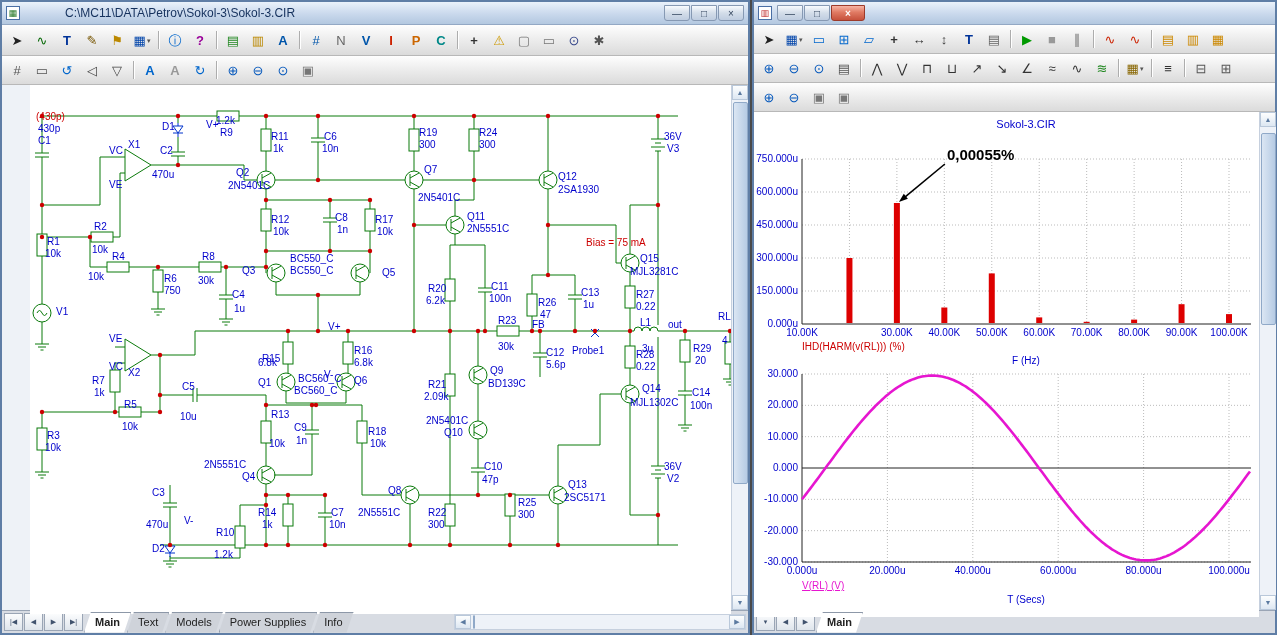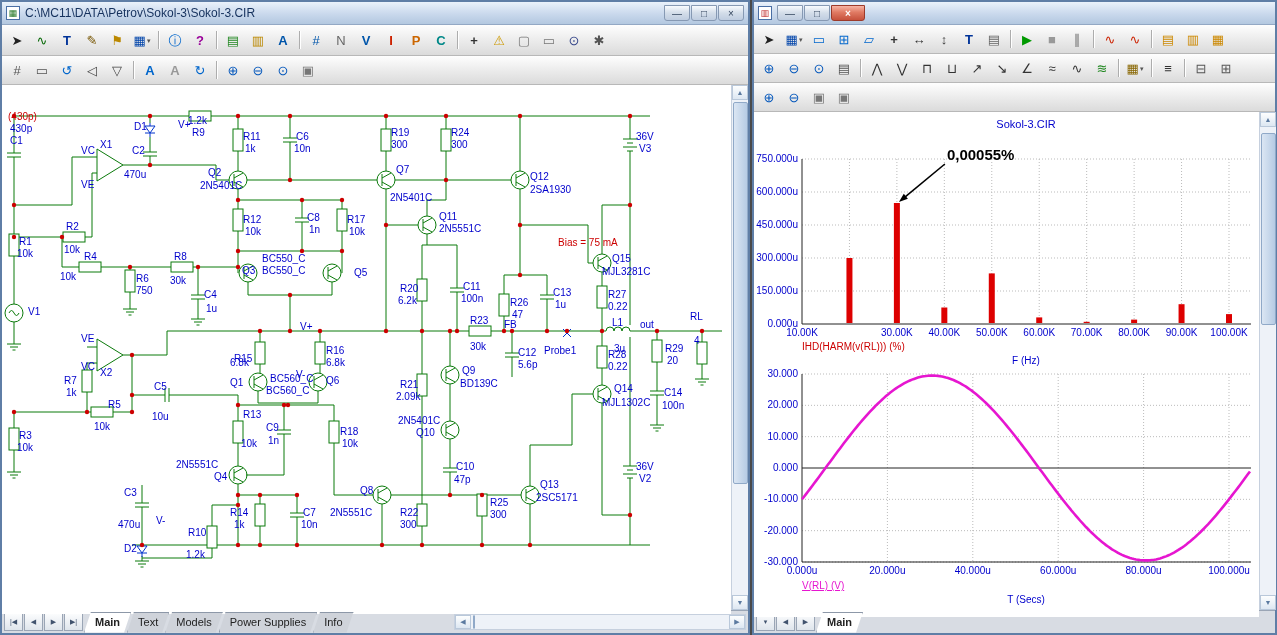--- a/index.html
+++ b/index.html
@@ -5,37 +5,37 @@
   html,body{margin:0;padding:0;}
   body{width:1277px;height:635px;position:relative;overflow:hidden;background:#4a4a4a;
        font-family:"Liberation Sans",sans-serif;font-size:11px;-webkit-font-smoothing:antialiased;}
   .window{position:absolute;top:0;height:635px;border:2px solid #5f7ea6;background:#eef2f7;
           box-sizing:border-box;display:flex;flex-direction:column;}
   #win-left{left:0;width:750px;}
   #win-right{left:752px;width:525px;}
   .titlebar{height:22px;flex:0 0 22px;display:flex;align-items:center;gap:5px;padding:0 4px;
             background:linear-gradient(#eaf2fb,#c9d8ec 55%,#b3c8e0);border-bottom:1px solid #93a8c4;
             font-size:12px;color:#15315d;}
-  .title-text{flex:1;white-space:nowrap;overflow:hidden;}
+  .title-text{flex:1;white-space:nowrap;overflow:hidden;margin-left:40px;}
   .doc-icon{width:14px;height:14px;border:1px solid #4a6fa5;background:#fff;box-sizing:border-box;
             display:inline-flex;align-items:center;justify-content:center;font-size:9px;line-height:1;}
   .winbtns{display:flex;gap:1px;}
   .winbtn{width:26px;height:16px;border:1px solid #8699b3;border-radius:0 0 3px 3px;box-sizing:border-box;
           background:linear-gradient(#f8fbfe,#d3dde9 50%,#bfcde0);display:flex;align-items:center;justify-content:center;
           font-size:10px;color:#33455e;cursor:default;}
   .winbtn.close-active{width:34px;background:linear-gradient(#f7b4a4,#e07a63 45%,#c6513c);border-color:#9c3a2a;color:#fff;font-weight:bold;}
   .toolbar{flex:0 0 28px;height:28px;display:flex;align-items:center;gap:1px;padding:0 3px;
            background:linear-gradient(#fefefe,#ececec 50%,#dbdbdb);border-bottom:1px solid #b8b8b8;}
   .toolbar.tall{flex:0 0 30px;height:30px;}
   .tbtn{width:22px;height:22px;display:inline-flex;align-items:center;justify-content:center;
         font-size:13px;line-height:1;border:1px solid transparent;border-radius:2px;cursor:default;}
   .tbtn .dd{font-size:7px;color:#555;margin-left:1px;}
   .sep{width:1px;height:18px;background:#adadad;margin:0 3px;box-shadow:1px 0 0 #fff;}
   
-  .workrow{flex:1;display:flex;min-height:0;}
+  .workrow{flex:1;display:flex;min-height:0;padding-left:28px;}
   #schematic{position:relative;background:#fff;width:729px;height:529px;overflow:hidden;}
   .slabel{position:absolute;color:#0000cc;font-size:10px;line-height:11px;white-space:nowrap;}
   .slabel.r{color:#cc0000;}
   
   .vscroll{width:16px;background:#eef2f8;border-left:1px solid #c6d0de;display:flex;flex-direction:column;align-items:center;}
   .sbtn{width:16px;height:15px;display:flex;align-items:center;justify-content:center;font-size:7px;color:#5b7aa0;
         background:linear-gradient(#fdfefe,#dde7f2);border:1px solid #b9c8da;box-sizing:border-box;}
   .strack{flex:1;width:16px;position:relative;}
   .sthumb{position:absolute;left:1px;width:13px;border:1px solid #90a9c8;border-radius:2px;
           background:linear-gradient(90deg,#dbe6f3,#b6cbe4);}
@@ -405,21 +405,21 @@
           <span class="slabel" style="left: 64px; top: 136px;">R2</span>
           <span class="slabel" style="left: 62px; top: 159px;">10k</span>
           <span class="slabel" style="left: 82px; top: 166px;">R4</span>
           <span class="slabel" style="left: 58px; top: 186px;">10k</span>
           <span class="slabel" style="left: 134px; top: 188px;">R6</span>
           <span class="slabel" style="left: 134px; top: 200px;">750</span>
           <span class="slabel" style="left: 172px; top: 166px;">R8</span>
           <span class="slabel" style="left: 168px; top: 190px;">30k</span>
           <span class="slabel" style="left: 202px; top: 204px;">C4</span>
           <span class="slabel" style="left: 204px; top: 218px;">1u</span>
-          <span class="slabel" style="left: 240px; top: 180px;">Q3</span>
+          <span class="slabel" style="left: 212px; top: 180px;">Q3</span>
           <span class="slabel" style="left: 260px; top: 168px;">BC550_C</span>
           <span class="slabel" style="left: 260px; top: 180px;">BC550_C</span>
           <span class="slabel" style="left: 336px; top: 182px; margin-left: 16px;">Q5</span>
           <span class="slabel" style="left: 398px; top: 198px;">R20</span>
           <span class="slabel" style="left: 396px; top: 210px;">6.2k</span>
           <span class="slabel" style="left: 461px; top: 196px;">C11</span>
           <span class="slabel" style="left: 459px; top: 208px;">100n</span>
           <span class="slabel" style="left: 508px; top: 212px;">R26</span>
           <span class="slabel" style="left: 510px; top: 224px;">47</span>
           <span class="slabel" style="left: 551px; top: 202px;">C13</span>
@@ -458,21 +458,21 @@
           <span class="slabel" style="left: 228px; top: 292px;">Q1</span>
           <span class="slabel" style="left: 268px; top: 288px;">BC560_C</span>
           <span class="slabel" style="left: 264px; top: 300px;">BC560_C</span>
           <span class="slabel" style="left: 324px; top: 290px;">Q6</span>
           <span class="slabel" style="left: 398px; top: 294px;">R21</span>
           <span class="slabel" style="left: 394px; top: 306px;">2.09k</span>
           <span class="slabel" style="left: 460px; top: 280px;">Q9</span>
           <span class="slabel" style="left: 458px; top: 293px;">BD139C</span>
           <span class="slabel" style="left: 612px; top: 298px;">Q14</span>
           <span class="slabel" style="left: 600px; top: 312px;">MJL1302C</span>
-          <span class="slabel" style="left: 94px; top: 314px; margin-left: 12px;">R5</span>
+          <span class="slabel" style="left: 94px; top: 314px;">R5</span>
           <span class="slabel" style="left: 92px; top: 336px;">10k</span>
           <span class="slabel" style="left: 17px; top: 345px;">R3</span>
           <span class="slabel" style="left: 15px; top: 357px;">10k</span>
           <span class="slabel" style="left: 241px; top: 324px;">R13</span>
           <span class="slabel" style="left: 239px; top: 353px;">10k</span>
           <span class="slabel" style="left: 264px; top: 337px;">C9</span>
           <span class="slabel" style="left: 266px; top: 350px;">1n</span>
           <span class="slabel" style="left: 338px; top: 341px;">R18</span>
           <span class="slabel" style="left: 340px; top: 353px;">10k</span>
           <span class="slabel" style="left: 396px; top: 330px;">2N5401C</span>

